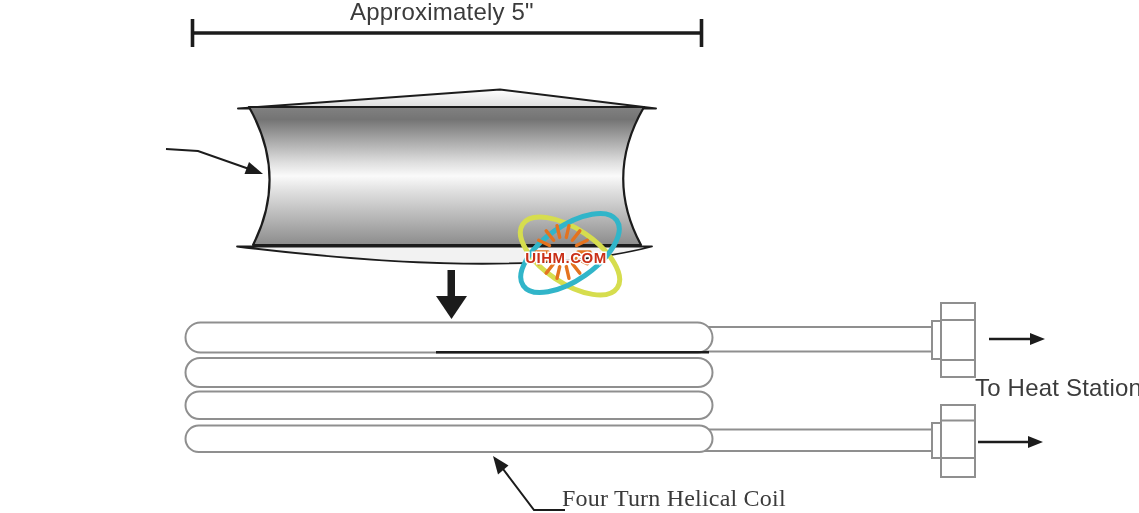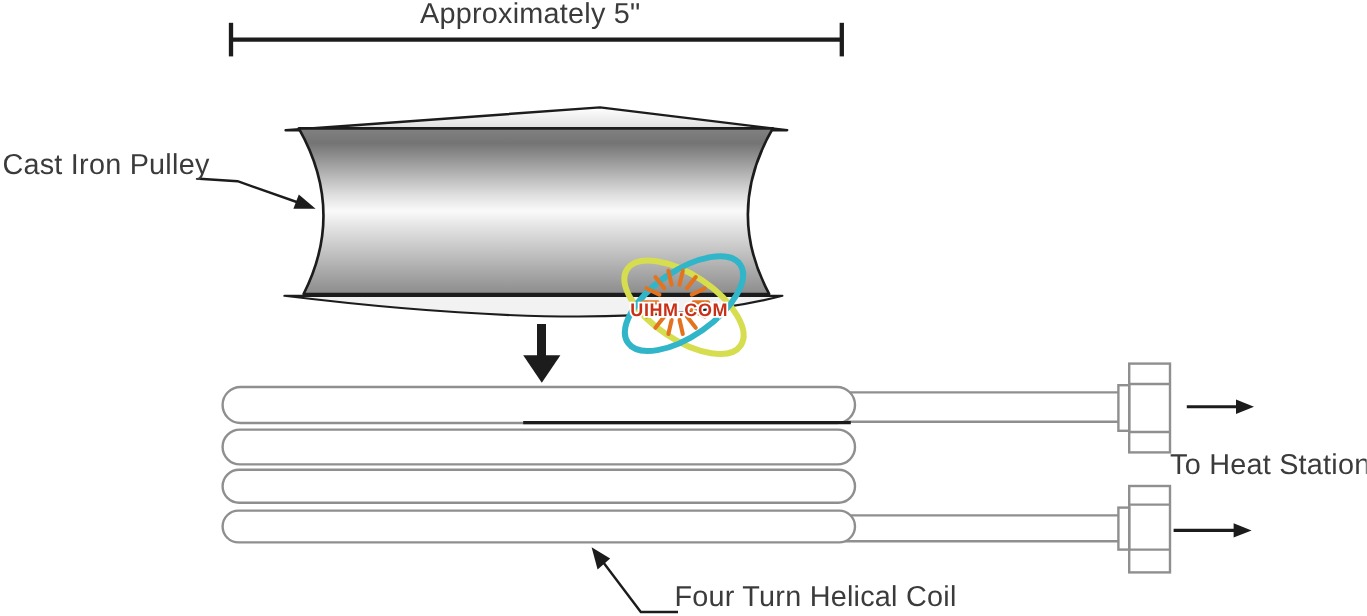--- a/index.html
+++ b/index.html
@@ -15,21 +15,21 @@
     position:absolute;
     color:#3b3b3b;
     font-size:24px;
     letter-spacing:0.2px;
     white-space:nowrap;
     line-height:1.1;
   }
   .lbl-dimension{left:350px;top:-1px;}
   .lbl-pulley{left:2px;top:125px;}
   .lbl-output{left:975px;top:375px;}
-  .lbl-coil{left:562px;top:485px;}
+  .lbl-coil{left:562px;top:485px;font-family:Liberation Serif, serif;}
 
   
   .ink{stroke:#1c1c1c;}
   .tube{stroke:#8f8f8f;stroke-width:2;fill:#ffffff;}
   .feed{stroke:#8f8f8f;stroke-width:2;fill:none;}
   .fitting{stroke:#8f8f8f;stroke-width:2;fill:#ffffff;}
   .leader{stroke:#1c1c1c;stroke-width:2;fill:none;}
   .arrowhead{fill:#1c1c1c;stroke:none;}
   .wm-ellipse{fill:none;stroke-width:5;}
   .wm-ray{stroke-width:3.4;stroke-linecap:round;}
@@ -140,16 +140,15 @@
       <polygon class="arrowhead" points="1028,436 1028,448 1043,442"></polygon>
     </g>
 
     <g>
       <path class="leader" d="M565,510 L534,510 L500,465"></path>
       <polygon class="arrowhead" points="493,456 508.5,465.5 498,474.5"></polygon>
     </g>
   </svg>
 
   <div class="label lbl-dimension">Approximately 5"</div>
-  <div class="label lbl-pulley">Cast Iron Pulley</div>
   <div class="label lbl-output">To Heat Station</div>
   <div class="label lbl-coil">Four Turn Helical Coil</div>
 </div>
 
 </body></html>

